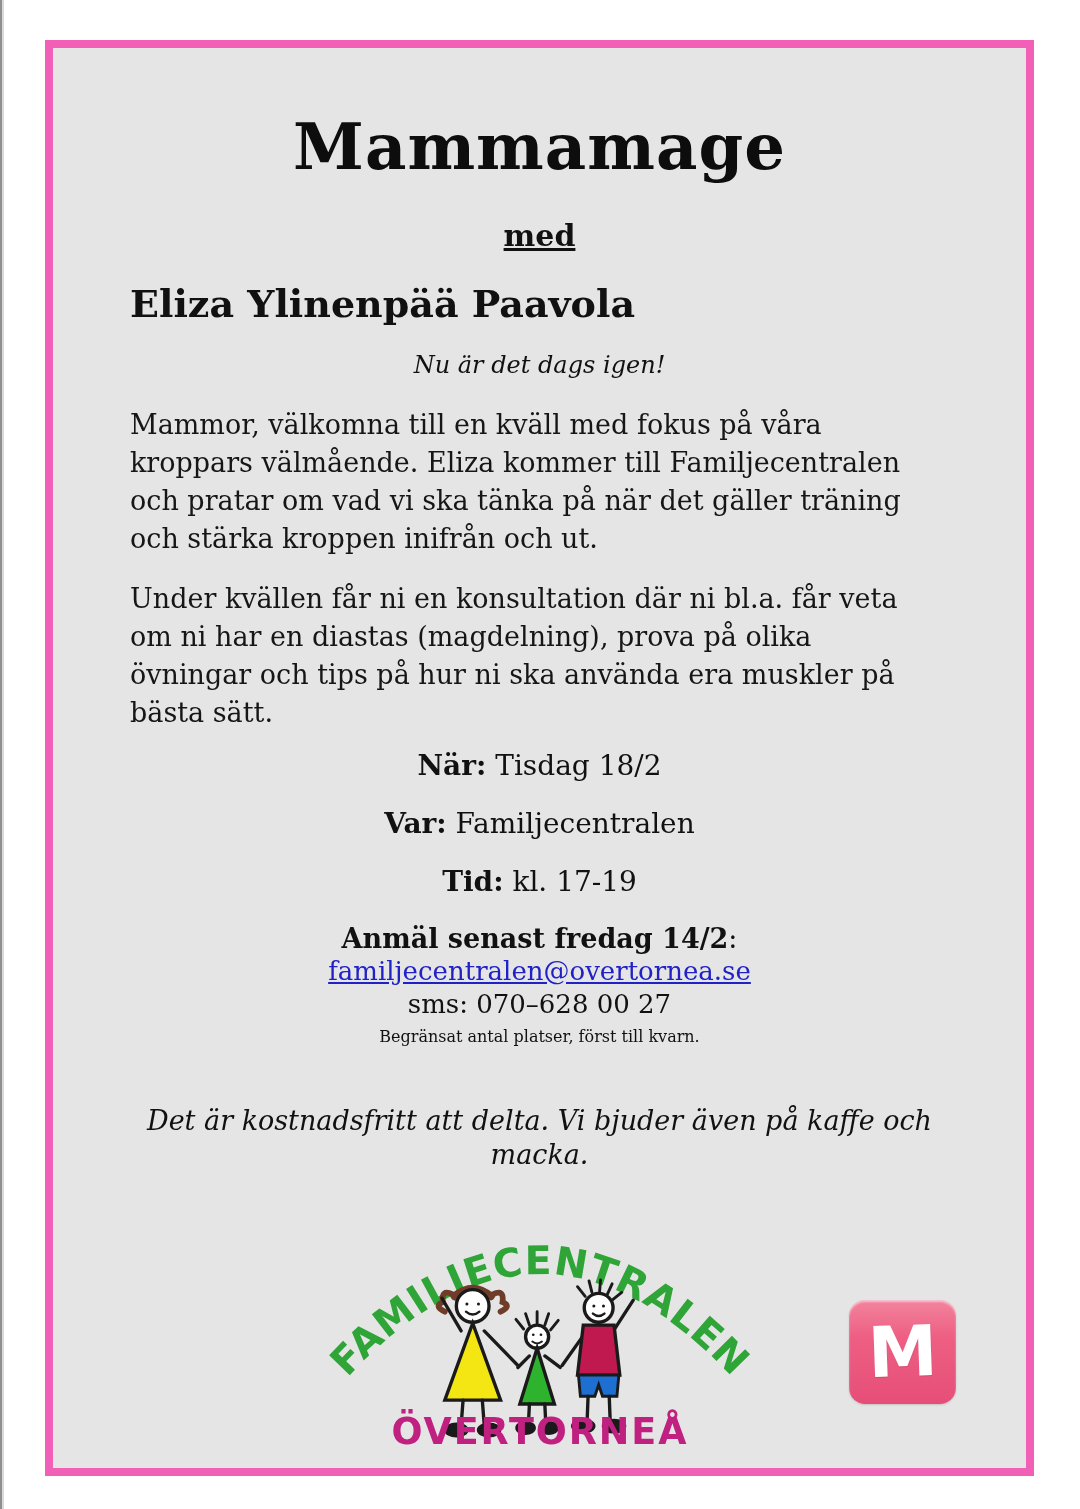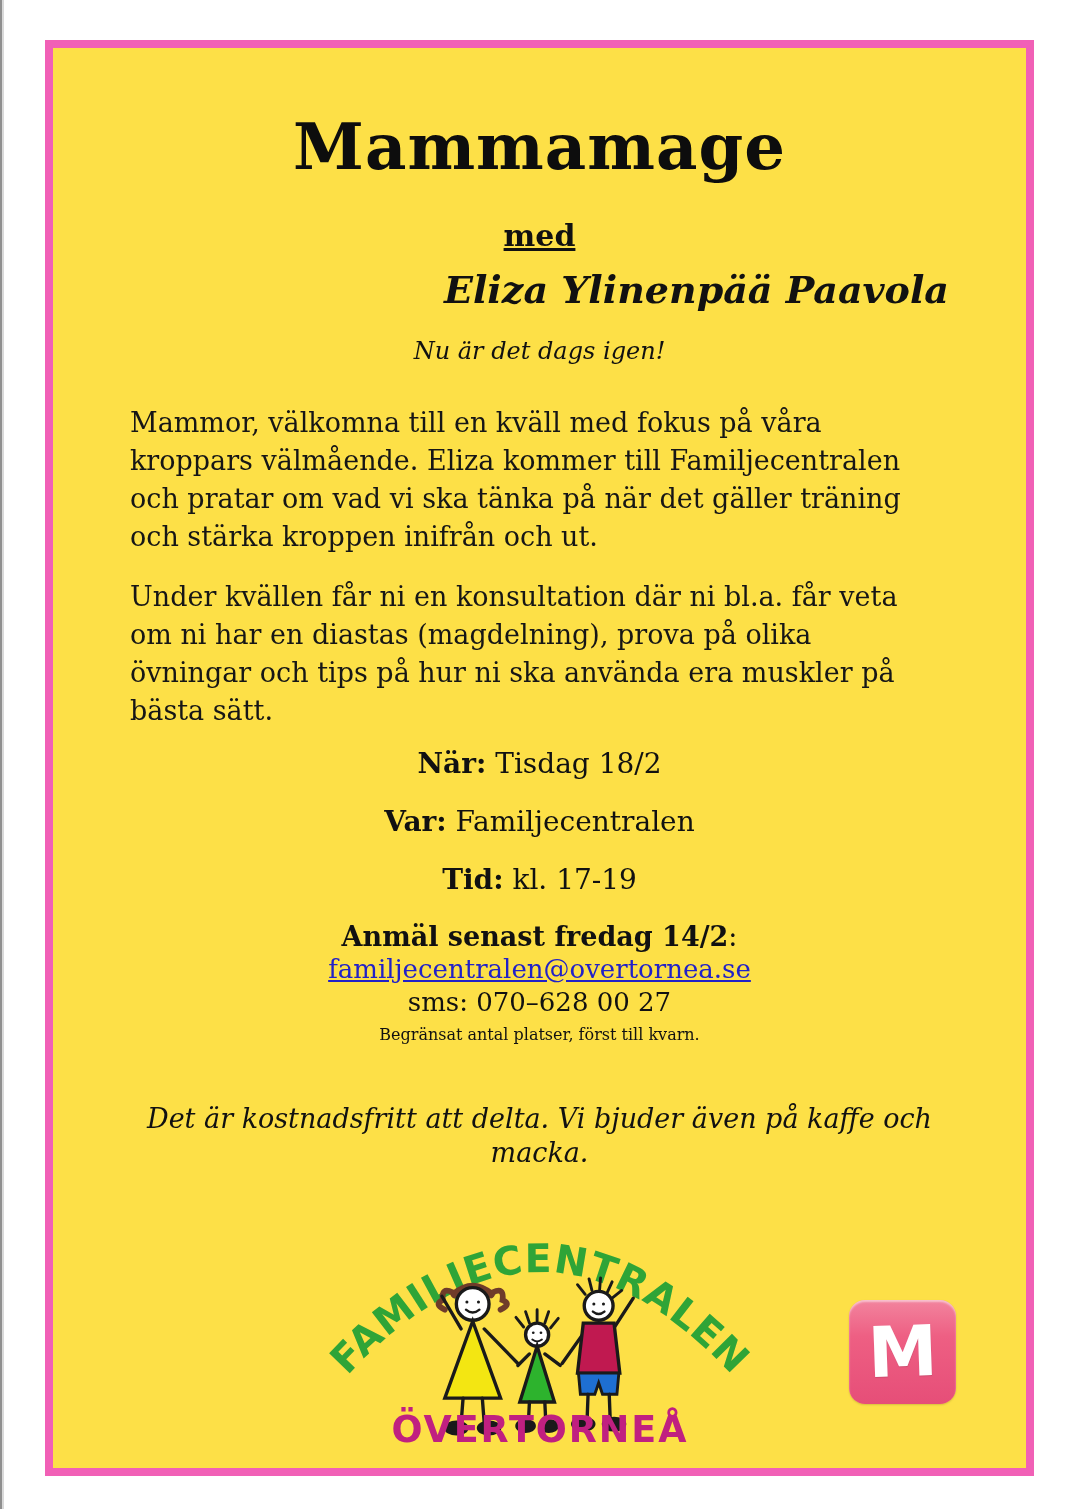--- a/index.html
+++ b/index.html
@@ -13,21 +13,21 @@
   }
   .page-edge {
     position: absolute; left: 0; top: 0; bottom: 0; width: 5px;
     background: linear-gradient(to right, #8f8f8f 0 2px, #d9d9d9 2px 4px, #ffffff 4px);
   }
   .poster-frame {
     position: absolute;
     left: 45px; top: 40px;
     width: 989px; height: 1436px;
     border: 8px solid #f160b6;
-    background: #fde047;
+    background: #e5e5e5;
   }
   .content {
     position: relative;
     height: 100%;
     padding: 0 77px;
   }
   .title {
     margin-top: 64px;
     text-align: center;
     font-size: 64px;
@@ -38,36 +38,35 @@
   }
   .connector {
     margin-top: 36px;
     text-align: center;
     font-size: 30px;
     font-weight: bold;
     line-height: 1.2;
     text-decoration: underline;
   }
   .presenter {
-    margin-top: 12px;
-    text-align: right;
+    margin-top: 26px;
+    text-align: left;
     font-size: 38px;
     font-weight: bold;
     line-height: 1.25;
-    font-style: italic;
   }
   .tagline {
     margin-top: 22px;
     text-align: center;
     font-size: 24px;
     font-style: italic;
     line-height: 1.25;
   }
   .para {
-    margin-top: 38px;
+    margin-top: 26px;
     font-size: 27px;
     line-height: 38px;
     white-space: pre-line;
     text-align: left;
     color: #161616;
   }
   .para + .para { margin-top: 22px; }
   .detail-line {
     margin-top: 22px;
     text-align: center;

